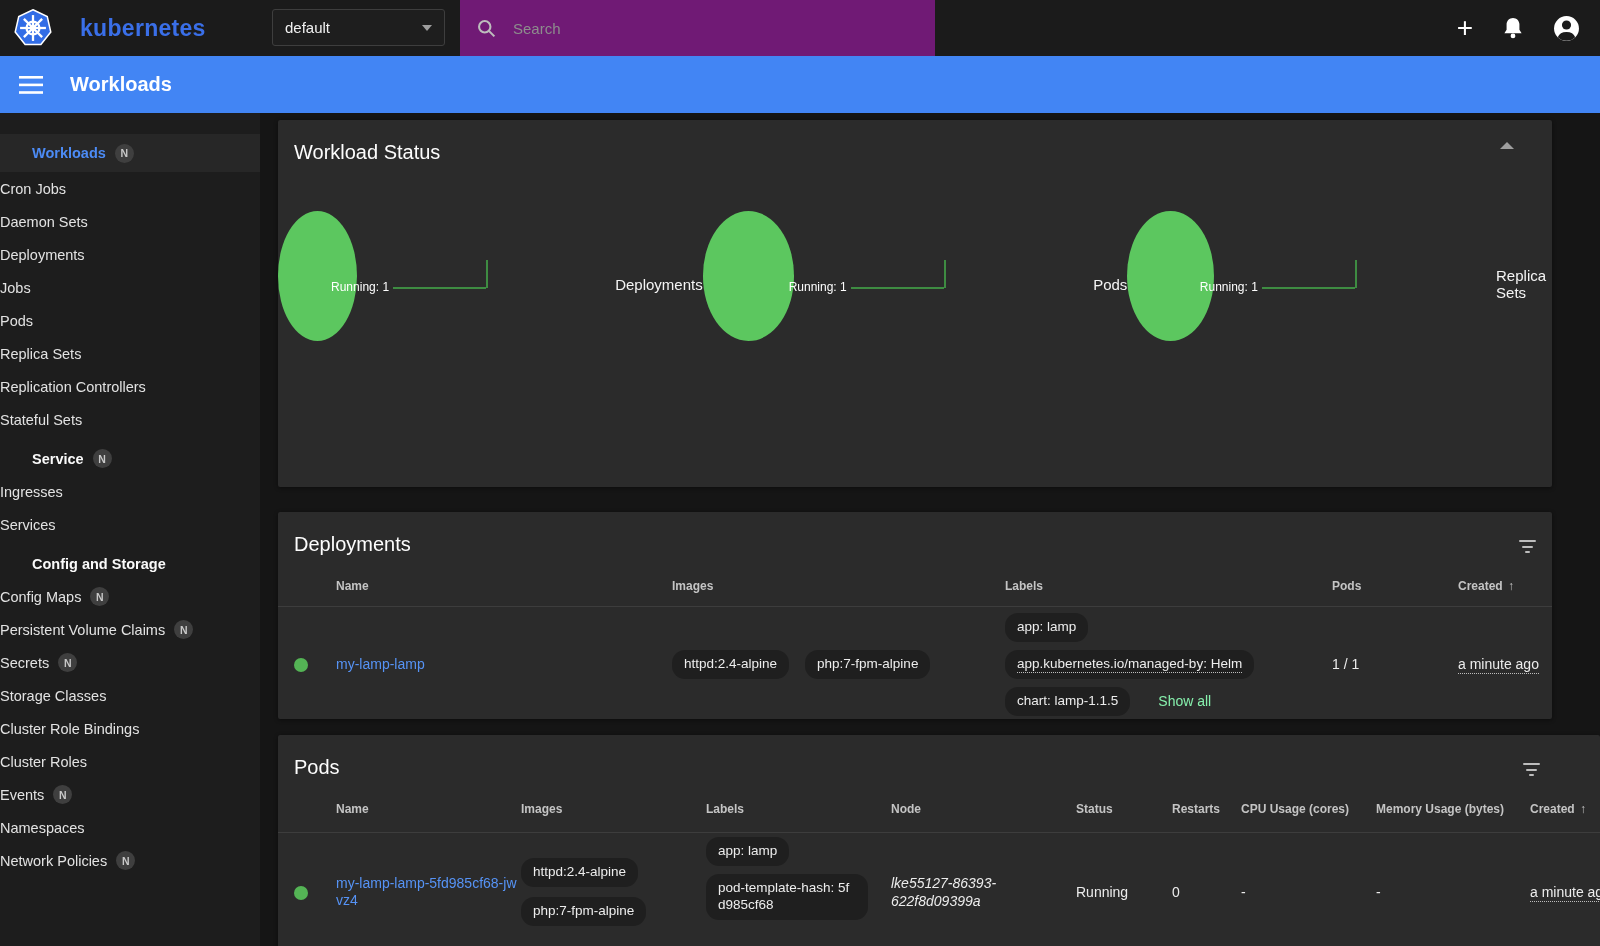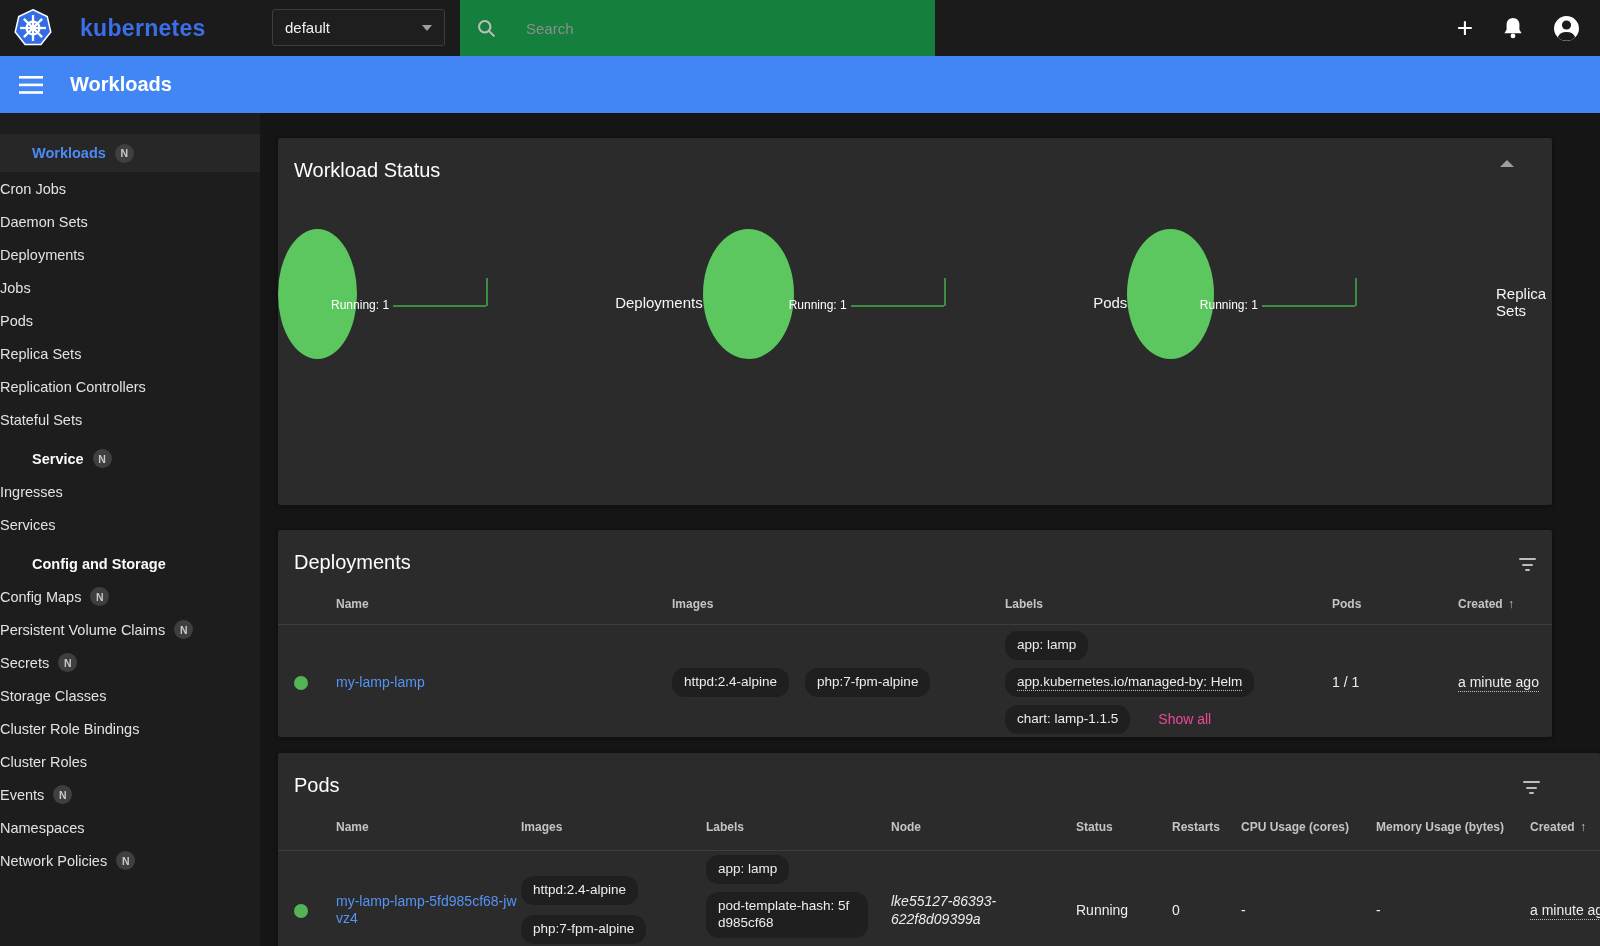--- a/index.html
+++ b/index.html
@@ -20,21 +20,21 @@
     border: 1px solid #3e3e3e; border-radius: 3px; display: flex; align-items: center;
     padding: 0 12px; color: #f1f1f1; font-size: 15px; cursor: pointer; background: #1e1e1e;
   }
   .caret-down {
     margin-left: auto; width: 0; height: 0;
     border-left: 5px solid transparent; border-right: 5px solid transparent;
     border-top: 6px solid #9e9e9e;
   }
   .search-box {
     position: absolute; left: 460px; top: 0; width: 475px; height: 56px;
-    background: #15803d; display: flex; align-items: center; padding: 0 16px; gap: 29px;
+    background: #701a75; display: flex; align-items: center; padding: 0 16px; gap: 16px;
   }
   .search-box input {
     background: transparent; border: none; outline: none; color: #e8e8e8;
     font-size: 15px; flex: 1; font-family: "Liberation Sans", sans-serif;
   }
   .search-box input::placeholder { color: #8d8d8d; }
   .topbar-actions { position: absolute; right: 20px; top: 0; height: 56px; display: flex; align-items: center; gap: 29px; }
   .icon-btn { cursor: pointer; display: flex; align-items: center; justify-content: center; }
   .plus-glyph { font-size: 28px; color: #ffffff; font-weight: 400; line-height: 1; }
 
@@ -48,21 +48,21 @@
   .side-row { display: flex; align-items: center; height: 33px; font-size: 14.5px; color: #e2e2e2; cursor: pointer; white-space: nowrap; }
   .side-head { padding-left: 32px; font-weight: bold; color: #fafafa; }
   .side-head.spaced { margin-top: 6px; }
   .side-row.active { background: #272727; color: #4c8bf5; height: 38px; }
   .n-badge {
     width: 19px; height: 19px; border-radius: 50%; background: #3f3f3f; color: #c9c9c9;
     font-size: 10.5px; font-weight: bold; display: inline-flex; align-items: center;
     justify-content: center; margin-left: 9px; flex-shrink: 0;
   }
 
-  .main { flex: 1; padding: 25px 48px 0 18px; overflow: hidden; background: #151515; }
+  .main { flex: 1; padding: 7px 48px 0 18px; overflow: hidden; background: #151515; }
   .card { background: #2b2b2b; border-radius: 2px; box-shadow: 0 1px 4px rgba(0,0,0,0.45); position: relative; }
   .card-title { font-size: 20px; color: #fdfdfd; font-weight: 400; }
   .card-head { padding: 21px 24px 0 16px; display: flex; align-items: center; }
 
   
   .ws-card { height: 367px; margin-bottom: 25px; }
   .collapse-tri {
     position: absolute; top: 22px; right: 38px; width: 0; height: 0; cursor: pointer;
     border-left: 7px solid transparent; border-right: 7px solid transparent;
     border-bottom: 7px solid #9e9e9e;
@@ -104,21 +104,21 @@
   .chip {
     display: inline-block; background: #1f1f1f; border-radius: 13px; padding: 6px 12px;
     font-size: 13.5px; color: #ededed; line-height: 1.25; white-space: nowrap; width: max-content;
   }
   .chip.wrap { white-space: normal; word-break: break-all; max-width: 162px; }
   .chips-col { display: flex; flex-direction: column; gap: 8px; align-items: flex-start; }
   .chips-inline { display: flex; align-items: center; gap: 16px; }
   .dep-images { display: flex; gap: 16px; align-items: center; }
   .pods-images { display: flex; flex-direction: column; gap: 10px; align-items: flex-start; }
   .dotted { border-bottom: 1px dotted #bdbdbd; padding-bottom: 1px; }
-  .show-all { color: #ec4899; font-size: 14px; cursor: pointer; margin-left: 12px; }
+  .show-all { color: #86efac; font-size: 14px; cursor: pointer; margin-left: 12px; }
   .muted-val { color: #ececec; }
   .node-cell { line-height: 1.3; padding-right: 20px; font-style: italic; }
   .created-cell { white-space: nowrap; }
 </style>
 </head>
 <body>
 
 <div class="topbar">
   <div class="brand">
     <span style="display:flex;">

